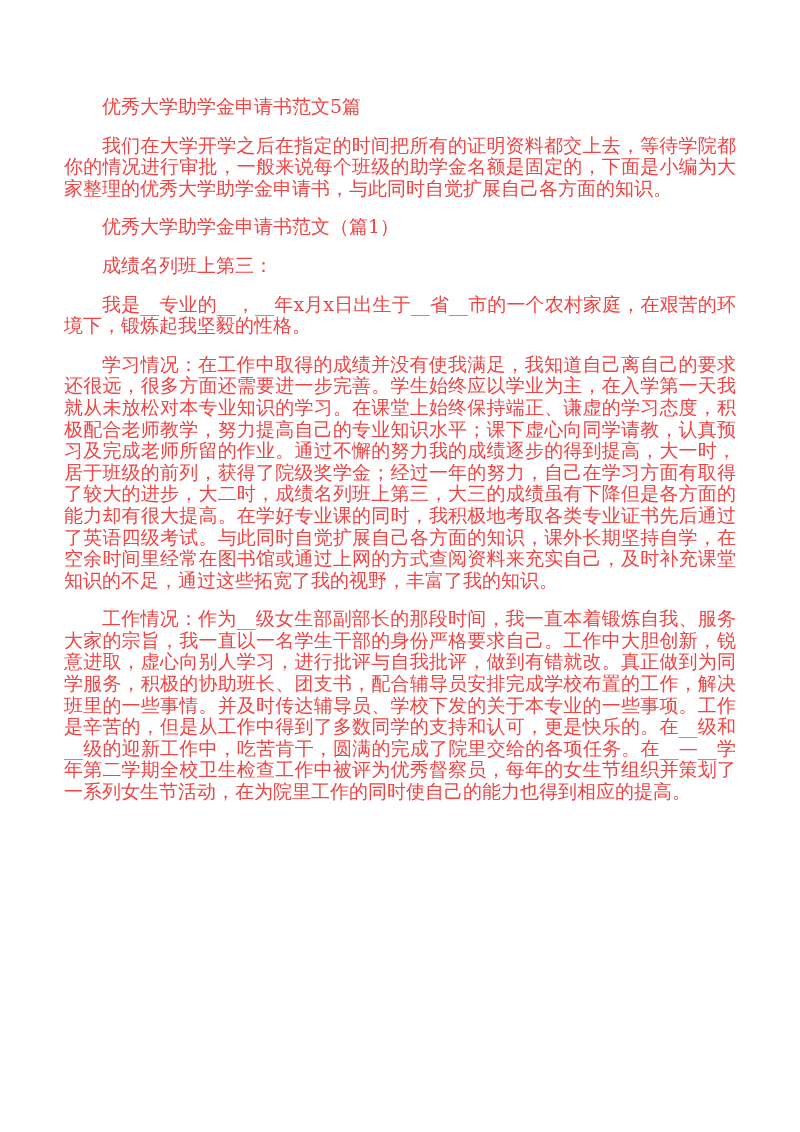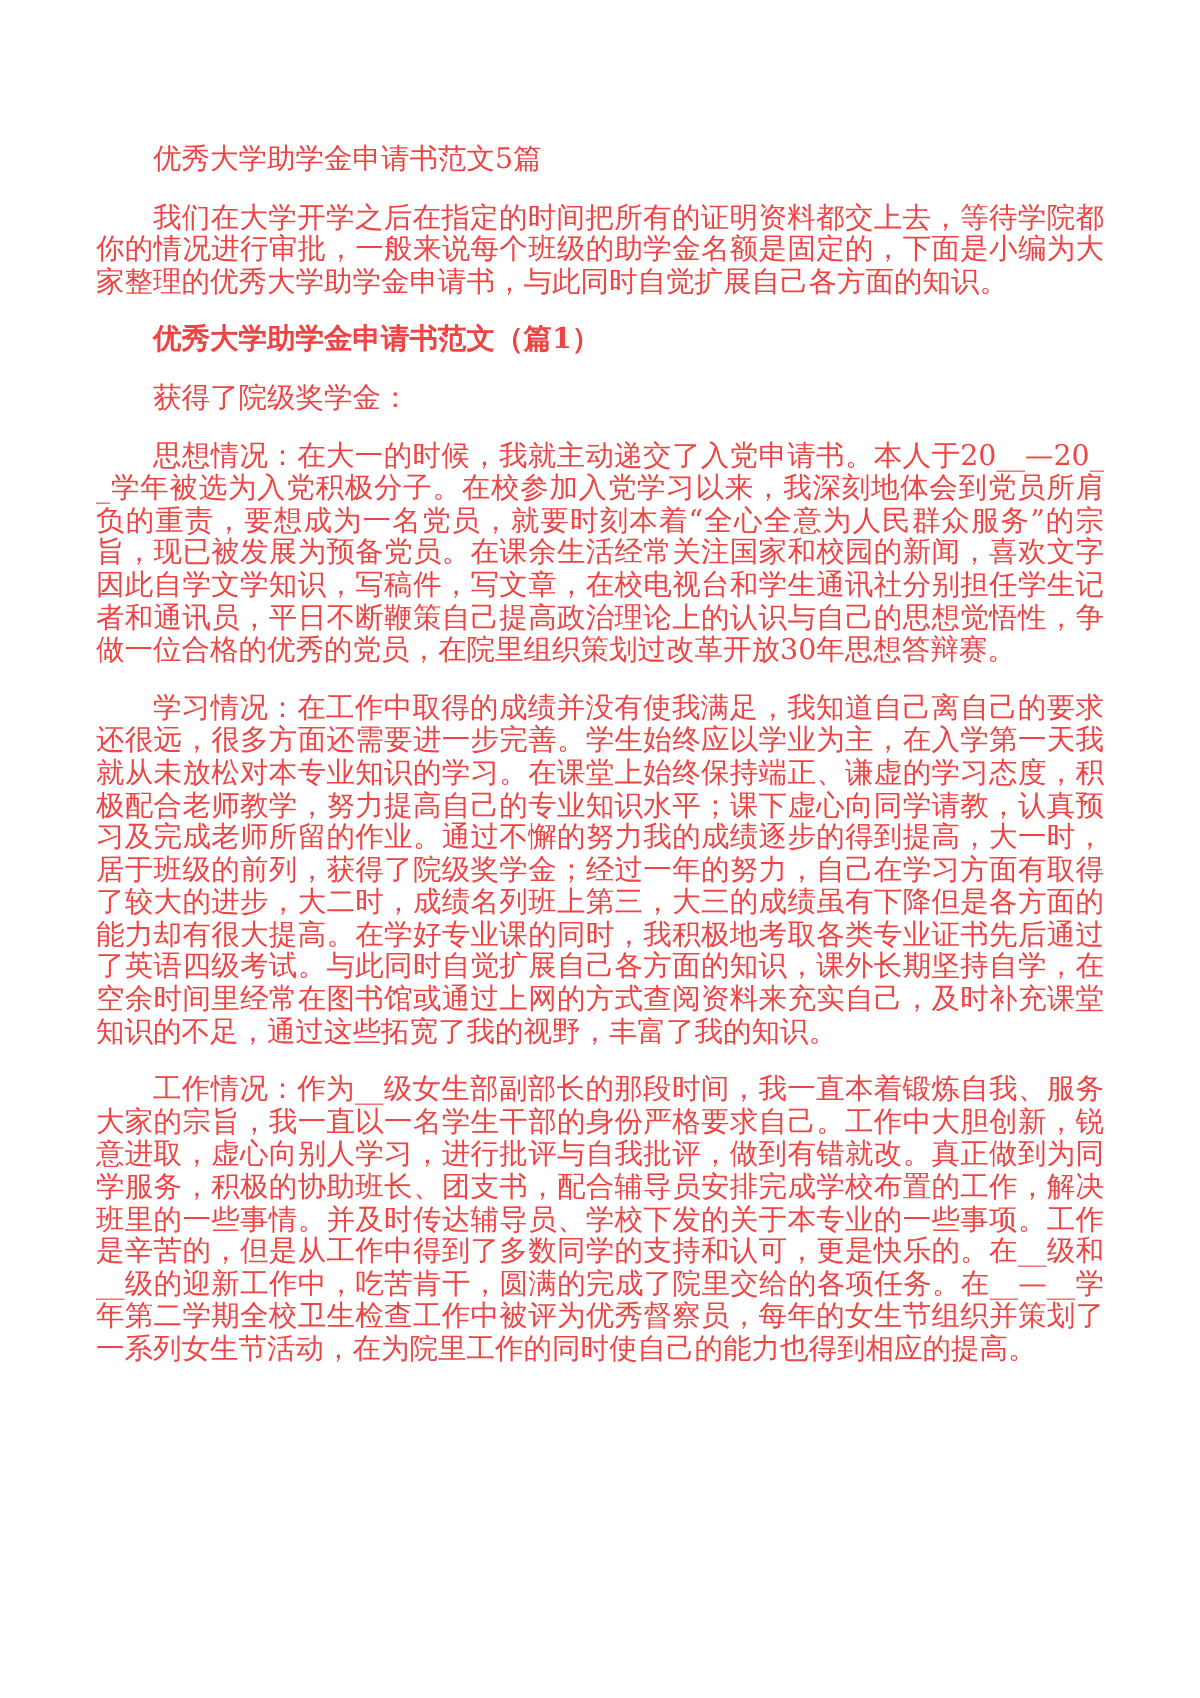--- a/index.html
+++ b/index.html
@@ -24,27 +24,27 @@
   .para {
     margin: 0 0 17px 0;
     text-indent: 2em;
     text-align: justify;
     word-break: break-all;
   }
   .para:last-child {
     margin-bottom: 0;
   }
   .heading-bold {
-    font-weight: bold;
+    font-weight: normal;
   }
 </style>
 </head>
 <body>
 
 <div class="page">
   <p class="para">优秀大学助学金申请书范文5篇</p>
   <p class="para">我们在大学开学之后在指定的时间把所有的证明资料都交上去，等待学院都你的情况进行审批，一般来说每个班级的助学金名额是固定的，下面是小编为大家整理的优秀大学助学金申请书，与此同时自觉扩展自己各方面的知识。</p>
   <p class="para heading-bold">优秀大学助学金申请书范文（篇1）</p>
-  <p class="para">获得了院级奖学金：</p>
-  <p class="para">思想情况：在大一的时候，我就主动递交了入党申请书。本人于20__—20__学年被选为入党积极分子。在校参加入党学习以来，我深刻地体会到党员所肩负的重责，要想成为一名党员，就要时刻本着“全心全意为人民群众服务”的宗旨，现已被发展为预备党员。在课余生活经常关注国家和校园的新闻，喜欢文字因此自学文学知识，写稿件，写文章，在校电视台和学生通讯社分别担任学生记者和通讯员，平日不断鞭策自己提高政治理论上的认识与自己的思想觉悟性，争做一位合格的优秀的党员，在院里组织策划过改革开放30年思想答辩赛。</p>
+  <p class="para">成绩名列班上第三：</p>
+  <p class="para">我是__专业的__，__年x月x日出生于__省__市的一个农村家庭，在艰苦的环境下，锻炼起我坚毅的性格。</p>
   <p class="para">学习情况：在工作中取得的成绩并没有使我满足，我知道自己离自己的要求还很远，很多方面还需要进一步完善。学生始终应以学业为主，在入学第一天我就从未放松对本专业知识的学习。在课堂上始终保持端正、谦虚的学习态度，积极配合老师教学，努力提高自己的专业知识水平；课下虚心向同学请教，认真预习及完成老师所留的作业。通过不懈的努力我的成绩逐步的得到提高，大一时，居于班级的前列，获得了院级奖学金；经过一年的努力，自己在学习方面有取得了较大的进步，大二时，成绩名列班上第三，大三的成绩虽有下降但是各方面的能力却有很大提高。在学好专业课的同时，我积极地考取各类专业证书先后通过了英语四级考试。与此同时自觉扩展自己各方面的知识，课外长期坚持自学，在空余时间里经常在图书馆或通过上网的方式查阅资料来充实自己，及时补充课堂知识的不足，通过这些拓宽了我的视野，丰富了我的知识。</p>
   <p class="para">工作情况：作为__级女生部副部长的那段时间，我一直本着锻炼自我、服务大家的宗旨，我一直以一名学生干部的身份严格要求自己。工作中大胆创新，锐意进取，虚心向别人学习，进行批评与自我批评，做到有错就改。真正做到为同学服务，积极的协助班长、团支书，配合辅导员安排完成学校布置的工作，解决班里的一些事情。并及时传达辅导员、学校下发的关于本专业的一些事项。工作是辛苦的，但是从工作中得到了多数同学的支持和认可，更是快乐的。在__级和__级的迎新工作中，吃苦肯干，圆满的完成了院里交给的各项任务。在__—__学年第二学期全校卫生检查工作中被评为优秀督察员，每年的女生节组织并策划了一系列女生节活动，在为院里工作的同时使自己的能力也得到相应的提高。</p>
 </div>
 
 </body></html>

